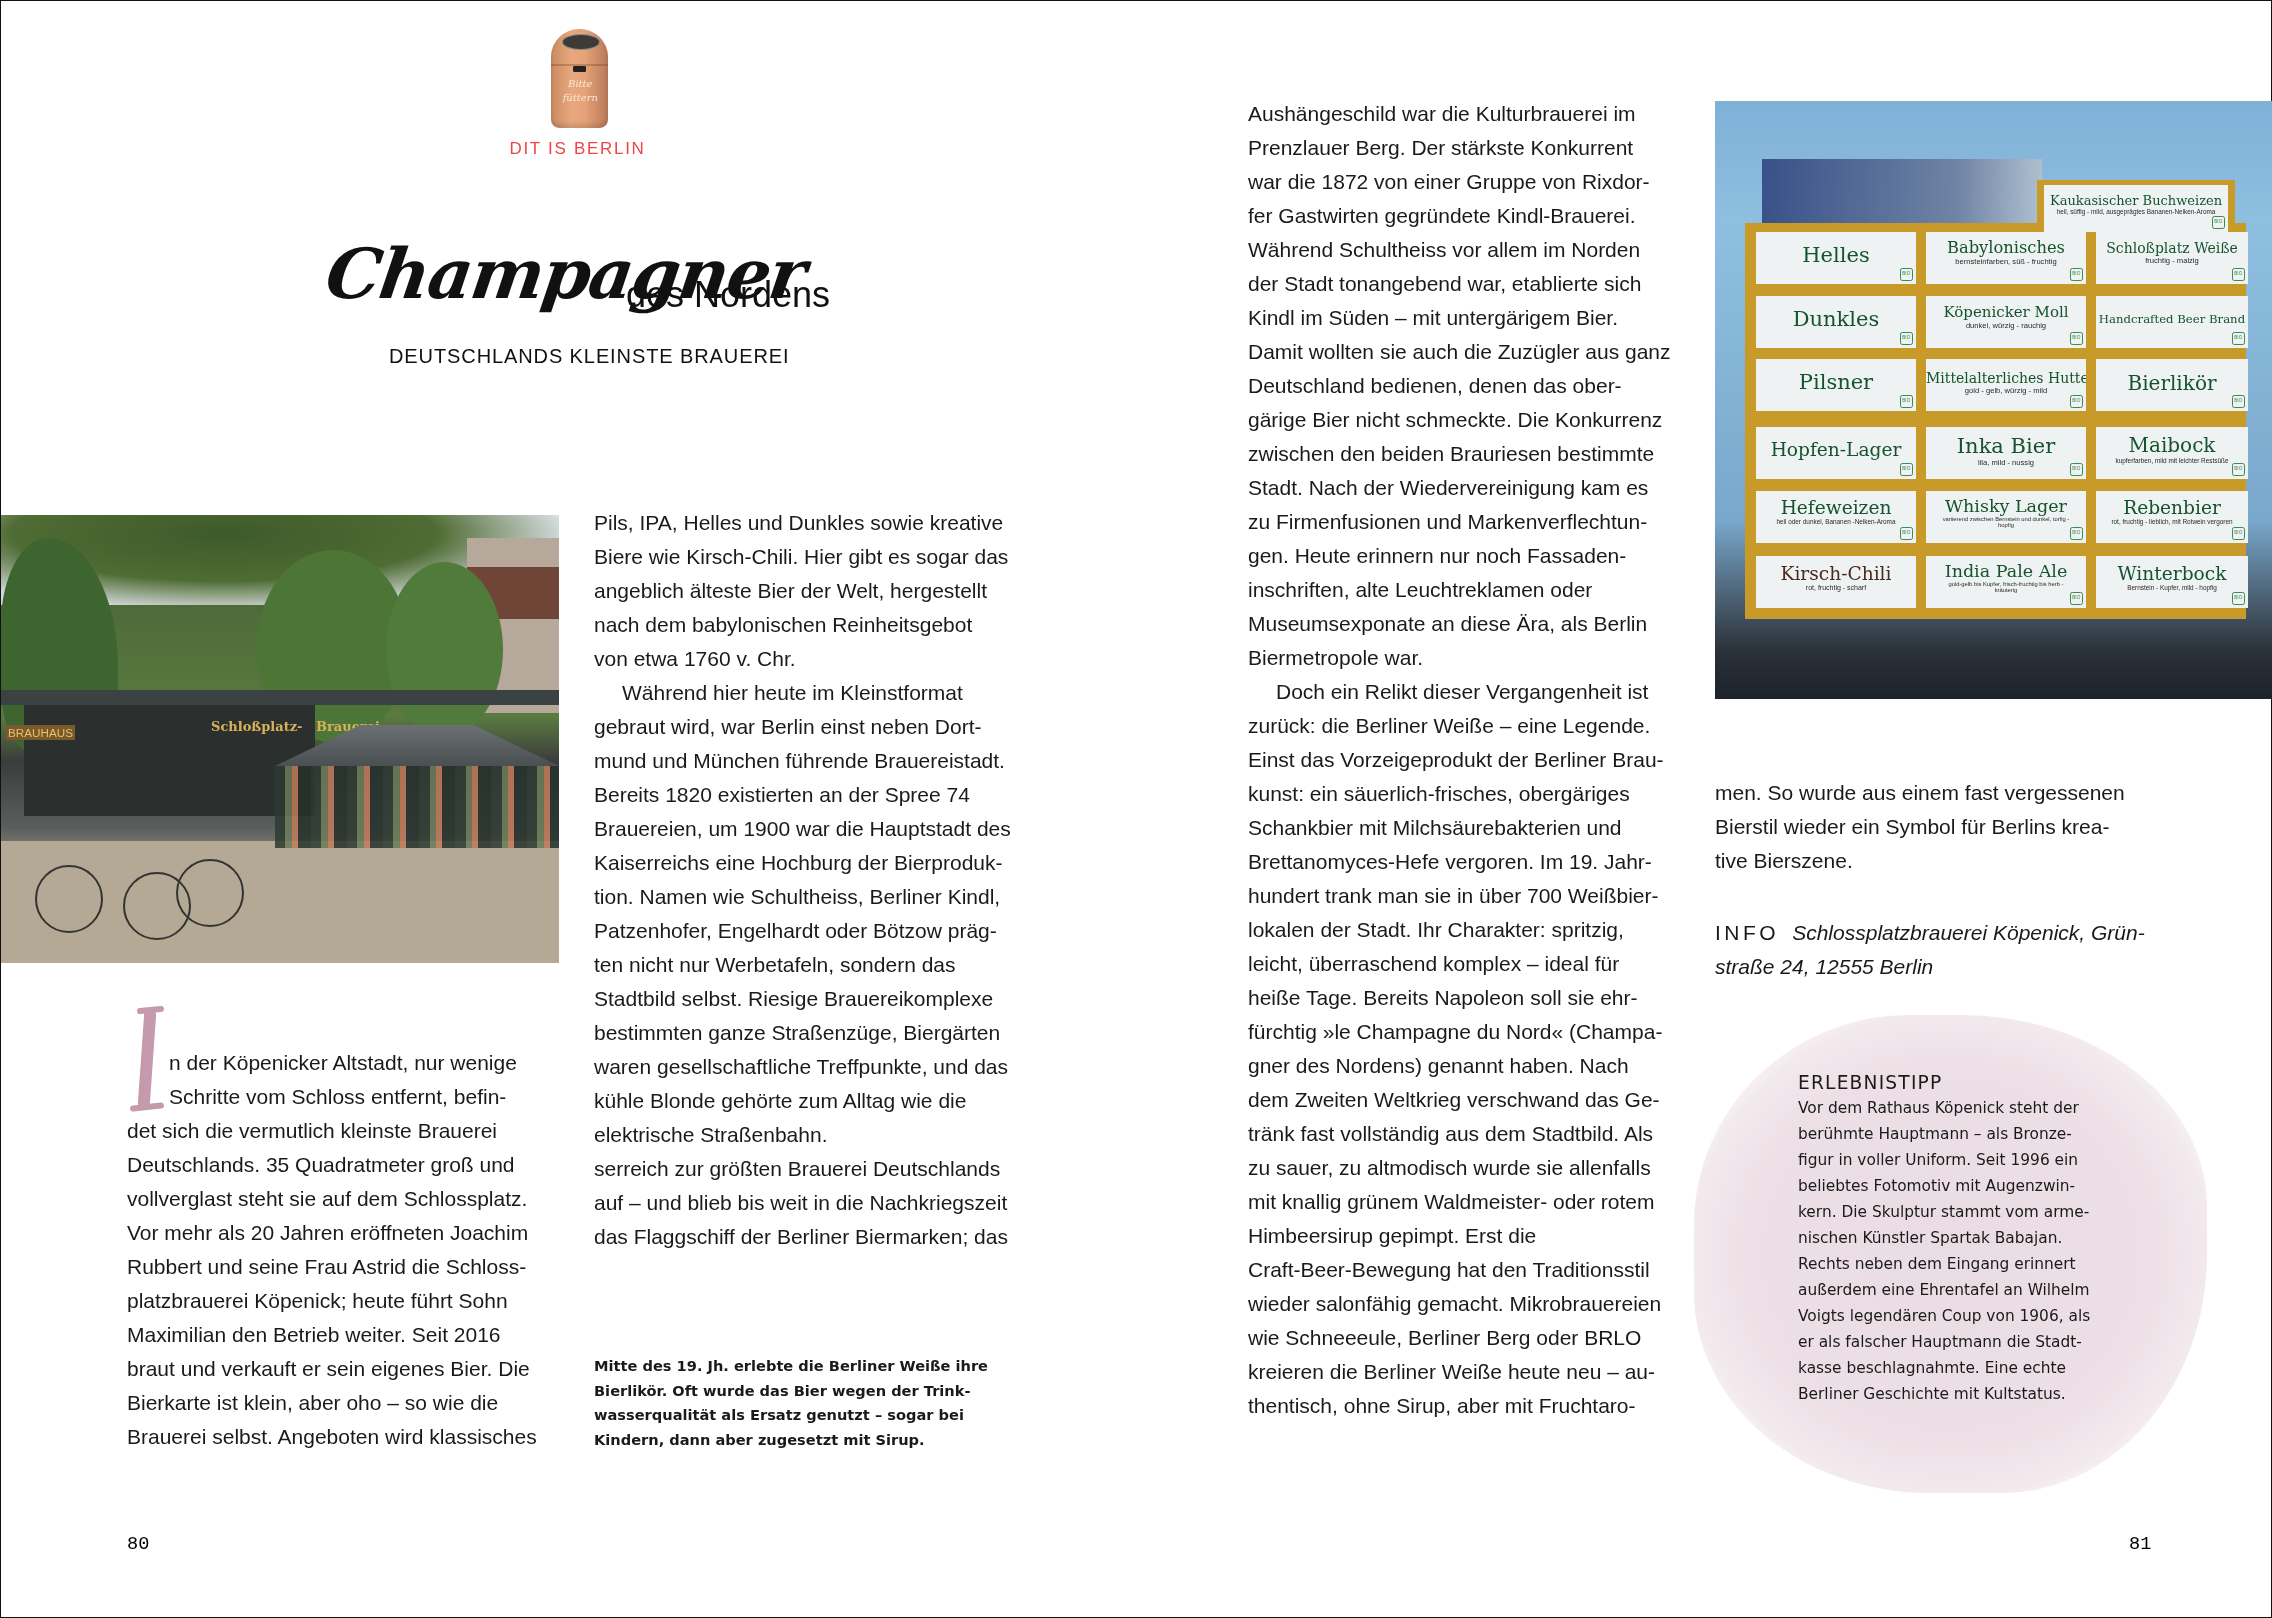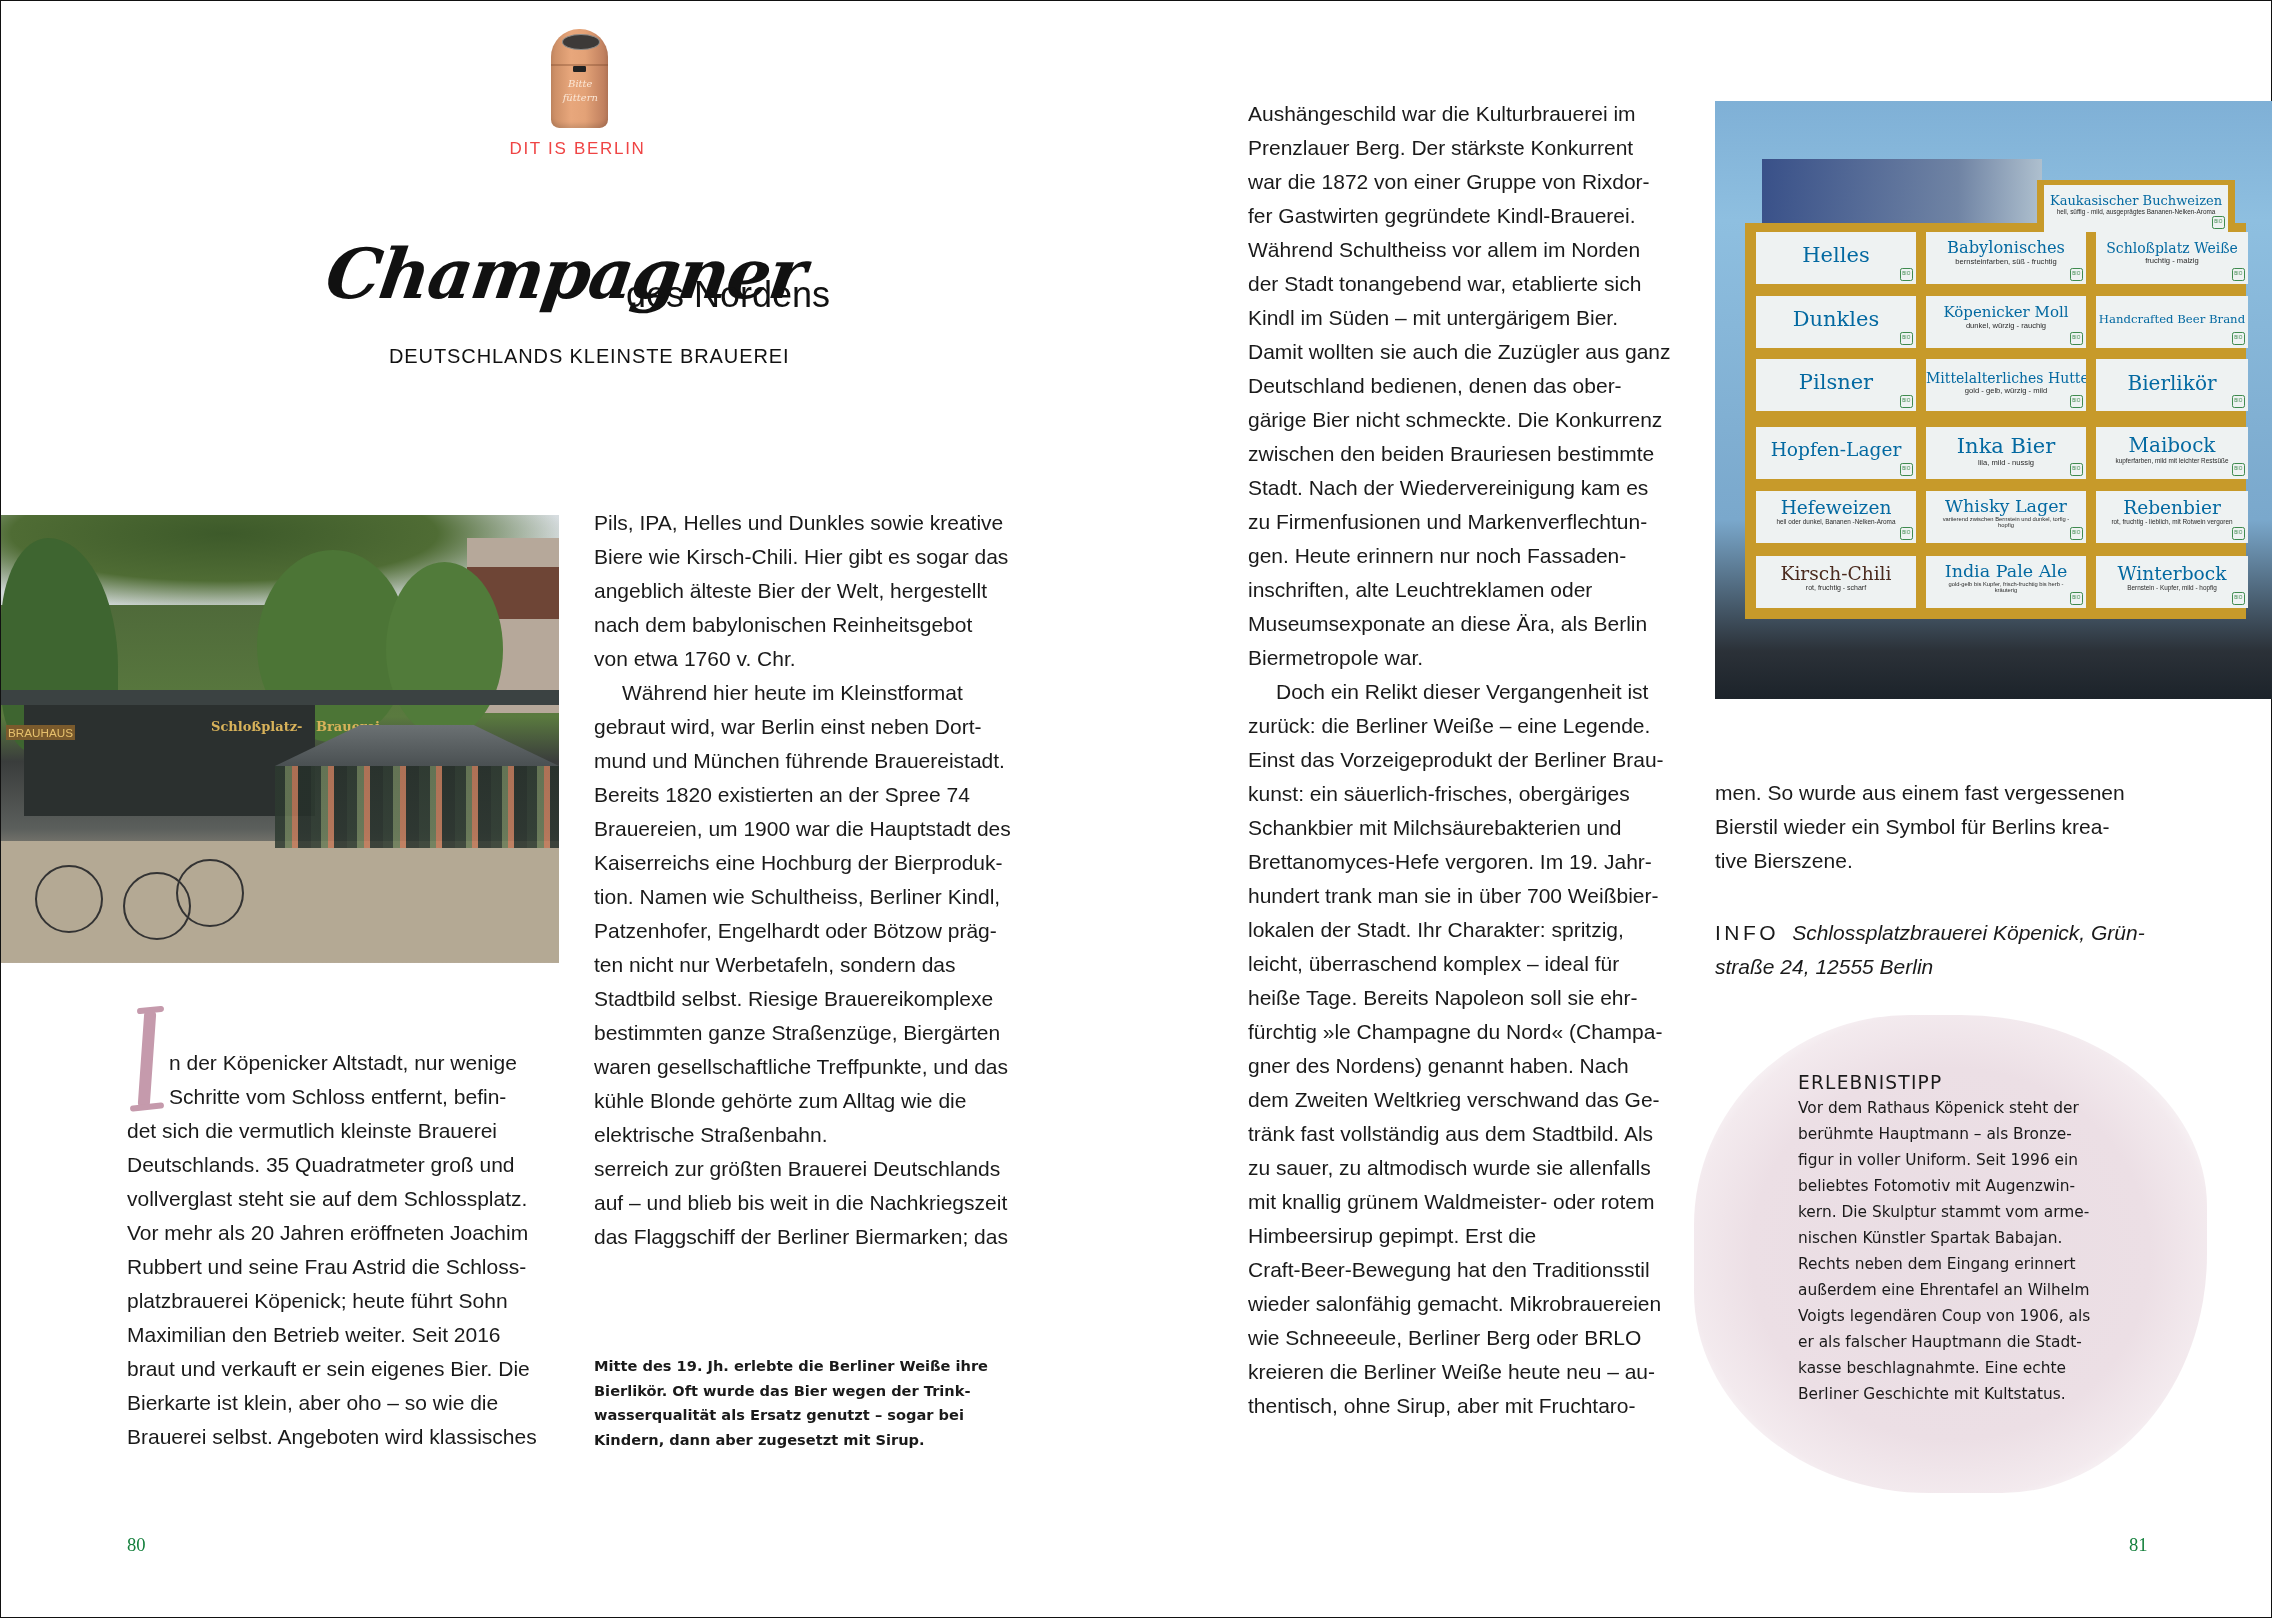--- a/index.html
+++ b/index.html
@@ -45,21 +45,21 @@
                    border-radius: 4.7px; transform: rotate(4deg); }
   .dropcap .serif-top { position:absolute; left: 10.5px; top: 8.2px; width: 27px; height: 5.8px; background:#c59aac;
                         border-radius: 3.5px; transform: rotate(-6deg); }
   .dropcap .serif-bot { position:absolute; left: 3.5px; top: 105px; width: 34px; height: 5.8px; background:#c59aac;
                         border-radius: 3.5px; transform: rotate(-6deg); }
   .col1 .first { padding-left: 42px; }
 
   .caption { left: 593px; top: 1353px; width: 408px; font-family: "DejaVu Sans", sans-serif; font-weight: bold;
              font-size: 14.6px; line-height: 24.5px; color:#1a1a1a; }
 
-  .pagenum { font-family: Liberation Serif, serif; font-size: 18.6px; color:#15803d; }
+  .pagenum { font-family: Liberation Mono, monospace; font-size: 18.6px; color:#000000; }
   .pn-left { left: 126px; top: 1533px; }
   .pn-right { left: 2128px; top: 1533px; }
 
   .info { left: 1714px; top: 915px; width: 443px; font-family: "Liberation Sans", sans-serif; font-size: 21px; line-height: 34px; }
   .info .lbl { letter-spacing: 3.5px; margin-right: 13px; }
   .info .val { font-style: italic; }
 
   .tip-blob { left: 1693px; top: 1014px; width: 513px; height: 478px;
               background: radial-gradient(ellipse at 50% 50%, #e9dde3 0%, #ecdfe5 55%, #f3eaee 72%, rgba(255,255,255,0) 82%);
               border-radius: 42% 48% 40% 46% / 44% 40% 50% 42%; }
@@ -82,21 +82,21 @@
   .pl-pergola { position:absolute; left:274px; top:210px; width:284px; height:41px; background: linear-gradient(180deg,#6b7173,#4a5052);
                 clip-path: polygon(30% 0,70% 0,100% 100%,0 100%); }
   .pl-ground { position:absolute; left:0; top:326px; width:558px; height:121px; background:#b4a994; }
   .pl-people { position:absolute; left:274px; top:251px; width:284px; height:82px; background: repeating-linear-gradient(90deg,#2d3a30 0 10.5px,#6a7c58 10.5px 17.5px,#c27a5a 17.5px 23px,#26302a 23px 36px); opacity:0.85; }
   .pl-bike { position:absolute; width:64px; height:64px; border:2.9px solid #333; border-radius:50%; }
 
   .pr-dark { position:absolute; left:47px; top:58px; width:280px; height:70px; background: linear-gradient(90deg,#2b3e7a,#6b7a9a 70%,#b5c1cc); opacity:0.85; }
   .pr-board { position:absolute; left:30px; top:122px; width:501px; height:396px; background:#c79a2a; }
   .pr-top-board { position:absolute; left:322px; top:79px; width:198px; height:58px; background:#c79a2a; }
   .pr-card { position:absolute; background:#eef2f2; text-align:center; overflow:hidden; }
-  .pr-card .n { font-family:"DejaVu Serif", serif; color:#0369a1; display:block; white-space:nowrap; }
+  .pr-card .n { font-family:"DejaVu Serif", serif; color:#14532d; display:block; white-space:nowrap; }
   .pr-card .d { font-family:"Liberation Sans", sans-serif; color:#2a2a2a; display:block; white-space:nowrap; }
   .pr-card .bio { position:absolute; right:3.5px; bottom:3.5px; width:10.5px; height:10.5px; border:1.2px solid #3e8a4e; border-radius:2.3px;
                   font-size:4.7px; line-height:10.5px; color:#3e8a4e; font-family:"Liberation Sans", sans-serif; }
 </style>
 </head>
 <body>
 
 <div class="spread">
 
   <div class="abs bin">

